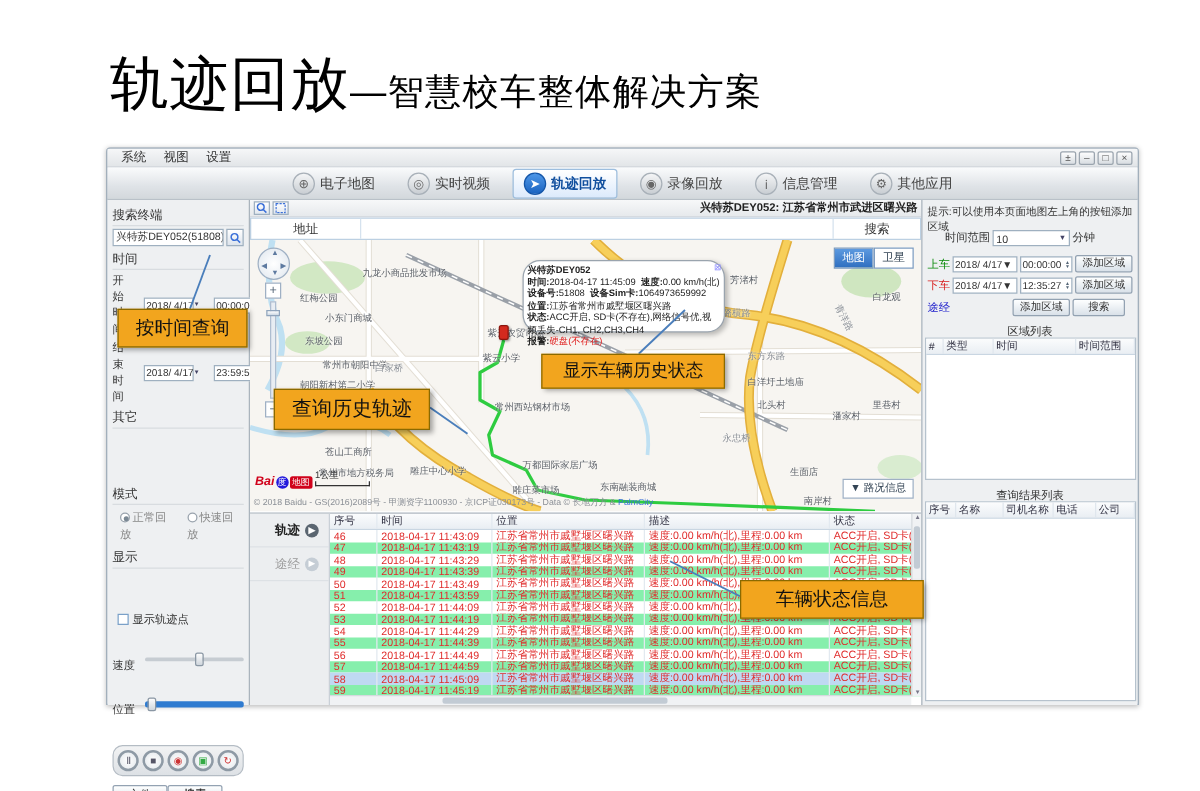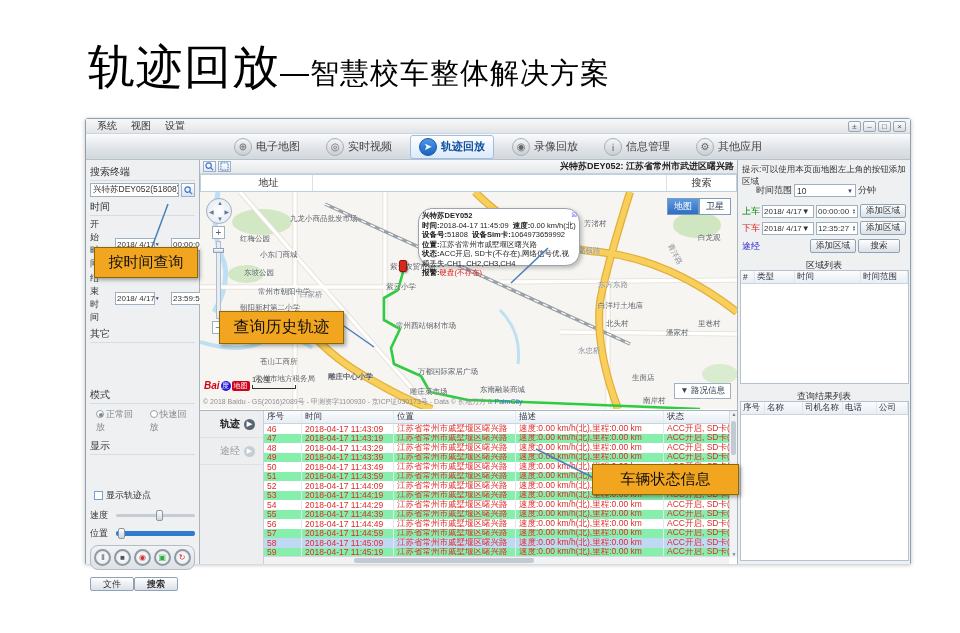--- a/index.html
+++ b/index.html
@@ -56,21 +56,21 @@
              display:flex; align-items:center; padding:0 1px; }
   .spin { display:flex; flex-direction:column; margin-left:auto; line-height:3px; }
   .spin i { font-style:normal; font-size:4px; color:#567; }
   .radio-row { display:flex; gap:8px; padding:2px 0 2px 6px; color:#888; font-size:9px; }
   .radio { display:inline-block; width:8px; height:8px; border:1px solid #98a2ac; border-radius:50%;
            background:#fff; position:relative; margin-right:2px; vertical-align:-1px; }
   .radio.on::after { content:""; position:absolute; left:2px; top:2px; width:4px; height:4px;
                      border-radius:50%; background:#7a8894; }
   .chk-row { display:flex; align-items:center; gap:3px; padding:2px 0 2px 4px; font-size:9px; color:#333;margin-top:32px; }
   .chk { width:9px; height:9px; border:1px solid #7aa0c8; background:#fff; }
-  .slider-row { display:flex; align-items:center; gap:4px; margin:5px 0; }
+  .slider-row { display:flex; gap:4px; margin:22px 0; }
   .slider-row .lbl { width:22px; font-size:9px; color:#333; }
   .strack { position:relative; flex:1; height:3px; background:#c6ccd2; border-radius:2px; }
   .strack.blue { background:#2f7bd0; height:5px; }
   .sthumb { position:absolute; top:-4px; width:7px; height:11px; background:linear-gradient(#fdfdfd,#cfd6dd);
             border:1px solid #8a97a4; border-radius:2px; }
   .playpanel { margin-top:4px; border:1px solid #b4bcc4; border-radius:8px;
                background:linear-gradient(#f2f3f4,#dde1e5); padding:3px 2px; display:flex;
                justify-content:space-around; }
   .pbtn { width:17px; height:17px; border-radius:50%; border:2px solid #8e9aa5;
           background:radial-gradient(#ffffff,#e2e7eb); color:#556; font-size:8px;
@@ -84,21 +84,21 @@
 
   
   .mapcol { position:relative; width:537px; height:100%; background:#fff; }
   .minibar { position:absolute; left:0; top:0; width:100%; height:14px;
              background:linear-gradient(#f7f8f9,#e6e9ec); border-bottom:1px solid #c9d0d7;
              display:flex; align-items:center; padding:0 3px; gap:2px; }
   .mini-btn { width:13px; height:11px; border:1px solid #9fb0c0; background:linear-gradient(#fff,#e2e8ef);
               display:flex; align-items:center; justify-content:center; }
   .veh-pos { margin-left:auto; font-size:9px; font-weight:bold; color:#222; }
   .addrbar { position:absolute; left:0; top:14px; width:100%; height:18px; background:#fff;
-             border:1px solid #bcd0e2; display:flex; align-items:stretch;padding-left:24px; }
+             border:1px solid #bcd0e2; display:flex; align-items:stretch; }
   .addr-lbl { width:88px; border-right:1px solid #d5e2ee; display:flex; align-items:center;
               justify-content:center; font-size:10px; color:#333; }
   .addr-input { flex:1; }
   .addr-search { width:70px; border-left:1px solid #d5e2ee; display:flex; align-items:center;
                  justify-content:center; font-size:10px; color:#333; }
 
   .map { position:absolute; left:0; top:32px; width:537px; height:217px; background:#f7f5f1; overflow:hidden; }
   .map svg.base { position:absolute; left:0; top:0; }
   .maplabel { position:absolute; font-size:7.5px; color:#5a5f66; white-space:nowrap;
               transform-origin:left top; text-shadow:0 0 2px #fff; }
@@ -402,21 +402,21 @@
               <span class="maplabel" style="left: 60px; top: 58px;">小东门商城</span>
               <span class="maplabel" style="left: 44px; top: 76px;">东坡公园</span>
               <span class="maplabel" style="left: 190px; top: 70px;">紫云农贸市场</span>
               <span class="maplabel" style="left: 186px; top: 90px;">紫云小学</span>
               <span class="maplabel" style="left: 58px; top: 95px;">常州市朝阳中学</span>
               <span class="maplabel" style="left: 40px; top: 111px;">朝阳新村第二小学</span>
               <span class="maplabel road" style="left: 100px; top: 98px; text-align: right;">白家桥</span>
               <span class="maplabel" style="left: 196px; top: 129px;">常州西站钢材市场</span>
               <span class="maplabel" style="left: 60px; top: 165px;">苍山工商所</span>
               <span class="maplabel" style="left: 55px; top: 182px;">常州市地方税务局</span>
-              <span class="maplabel" style="left: 128px; top: 180px; font-weight: bold;">雕庄中心小学</span>
+              <span class="maplabel" style="left: 128px; top: 180px;">雕庄中心小学</span>
               <span class="maplabel" style="left: 218px; top: 175px;">万都国际家居广场</span>
               <span class="maplabel" style="left: 210px; top: 195px;">雕庄菜市场</span>
               <span class="maplabel" style="left: 280px; top: 193px;">东南融装商城</span>
               <span class="maplabel road" style="left: 398px; top: 88px;">东方东路</span>
               <span class="maplabel" style="left: 398px; top: 109px;">白洋圩土地庙</span>
               <span class="maplabel" style="left: 358px; top: 52px;">横山庄</span>
               <span class="maplabel road" style="left: 378px; top: 54px;">潞横路</span>
               <span class="maplabel" style="left: 384px; top: 27px;">芳渚村</span>
               <span class="maplabel" style="left: 498px; top: 41px;">白龙观</span>
               <span class="maplabel road" style="left: 474px; top: 50px; transform: rotate(62deg);">青洋路</span>
@@ -677,15 +677,16 @@
 
   <svg class="leaders">
     <line x1="152" y1="247" x2="168" y2="204" stroke="#4a7ebb" stroke-width="1.5"></line>
     <line x1="344" y1="326" x2="374" y2="347" stroke="#4a7ebb" stroke-width="1.5"></line>
     <line x1="511" y1="283" x2="548" y2="248" stroke="#4a7ebb" stroke-width="1.5"></line>
     <line x1="592" y1="477" x2="536" y2="449" stroke="#4a7ebb" stroke-width="1.5"></line>
   </svg>
 
   <div class="callout co1">按时间查询</div>
   <div class="callout co2">查询历史轨迹</div>
+  <div class="callout co3">显示车辆历史状态</div>
   <div class="callout co4">车辆状态信息</div>
 
 </div>
 
 </body></html>

